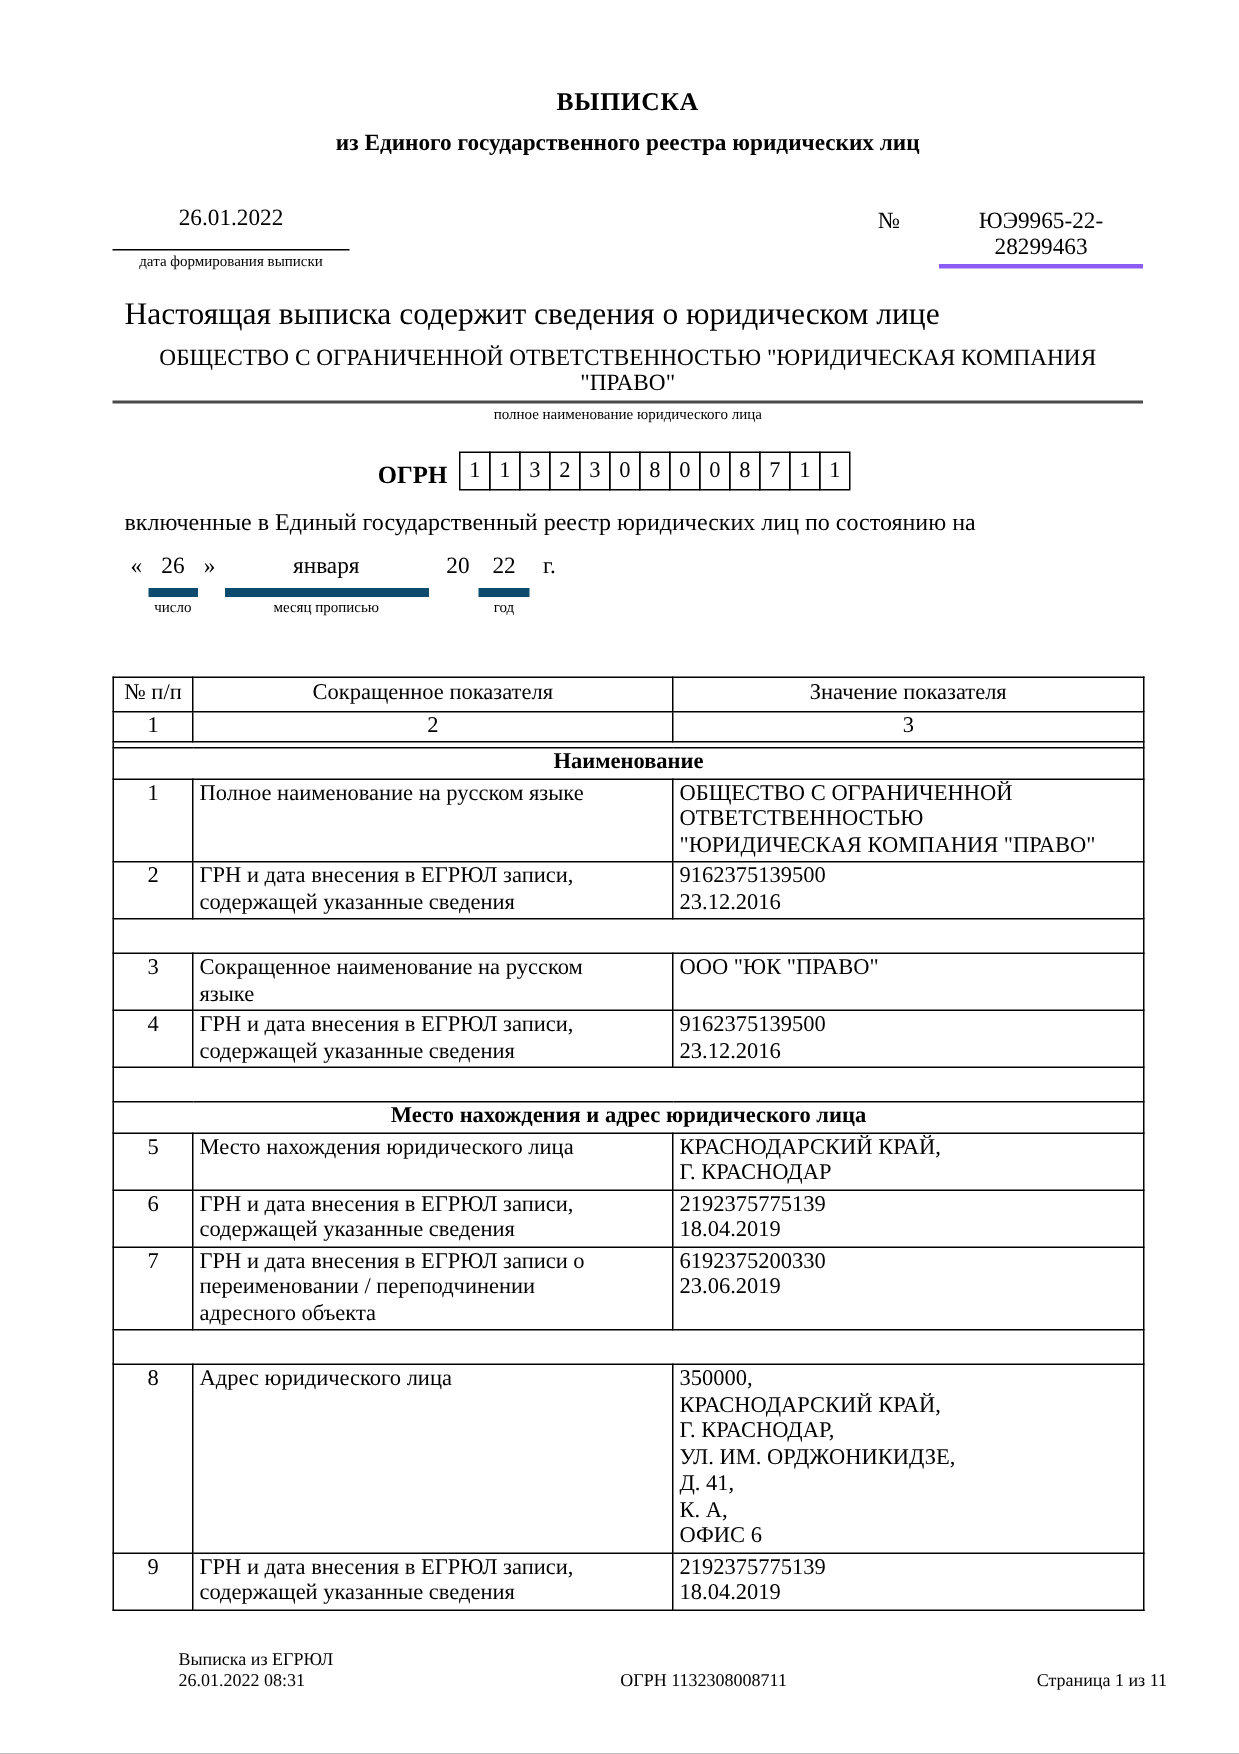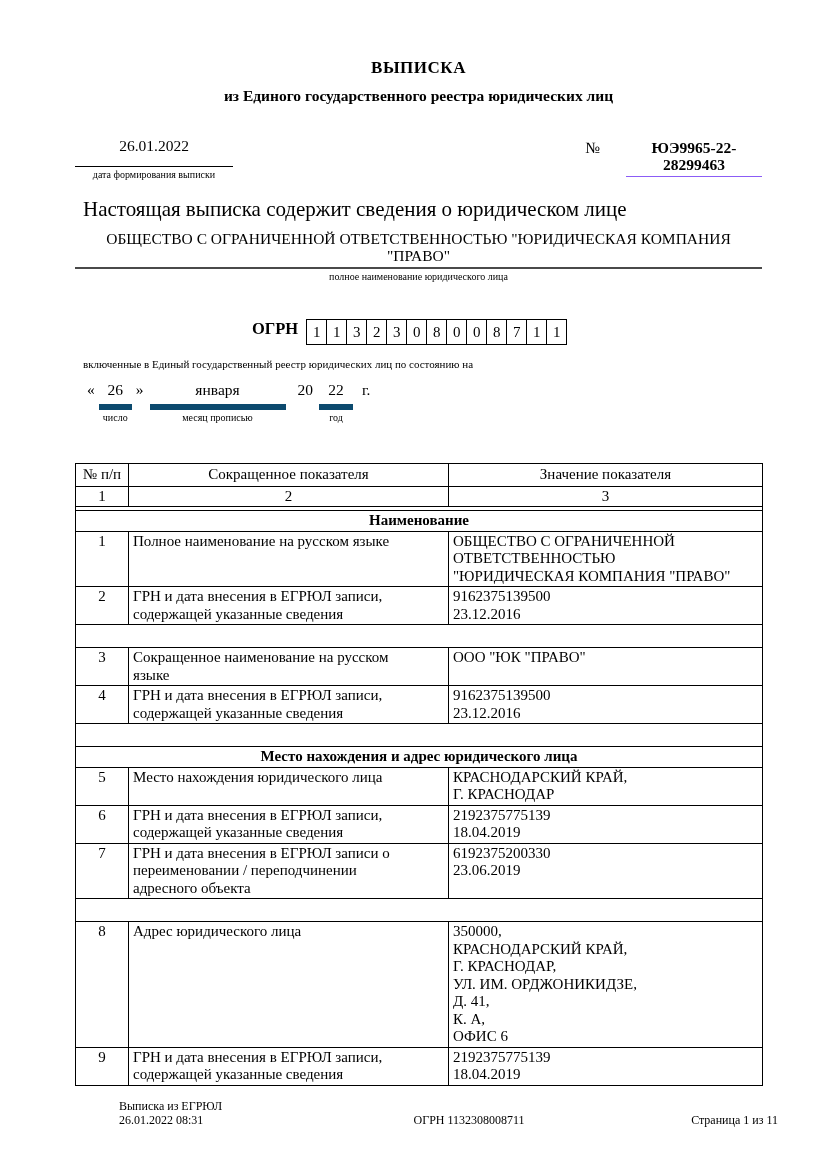--- a/index.html
+++ b/index.html
@@ -11,35 +11,35 @@
   
   .title{text-align:center;font-weight:bold;font-size:17px;letter-spacing:.5px;margin:0;}
   .subtitle{text-align:center;font-weight:bold;font-size:15.5px;margin:9px 0 0;}
   .ref-row{display:flex;justify-content:space-between;margin-top:32px;}
   .date-block{width:158px;text-align:center;}
   .date-value{font-size:15.5px;padding-bottom:11px;border-bottom:1px solid #000;}
   .small-label{font-size:10px;padding-top:2px;}
   .num-block{display:flex;align-items:flex-start;}
   .num-sign{font-size:15.5px;margin-right:26px;padding-top:2px;}
   .num-value-wrap{width:136px;text-align:center;}
-  .num-value{font-size:15.5px;line-height:17px;white-space:pre-line;padding:2px 0 3px;border-bottom:1px solid #8b5cf6;font-weight:bold;}
+  .num-value{font-size:15.5px;line-height:17px;white-space:pre-line;padding:2px 0 3px;border-bottom:3px solid #8b5cf6;}
   
   .intro-line{font-size:21px;margin:17px 0 0;padding-left:8px;}
   .company-block{margin-top:9px;text-align:center;}
   .company-name{font-size:15.5px;line-height:16.5px;white-space:pre-line;}
   .company-rule{border:none;border-top:2px solid #4a4a4a;margin:3px 0 0;}
   
-  .ogrn-row{display:flex;justify-content:center;align-items:flex-start;margin-top:37px;margin-right:18px;}
+  .ogrn-row{display:flex;justify-content:center;align-items:flex-end;margin-top:19px;margin-right:18px;}
   .ogrn-label{font-weight:bold;font-size:16.5px;margin-right:8px;}
   .ogrn-boxes{display:flex;}
   .ogrn-box{width:19px;height:24px;border:1px solid #000;margin-left:-1px;
     display:flex;align-items:center;justify-content:center;font-size:15px;}
   .ogrn-box:first-child{margin-left:0;}
   
-  .included-line{font-size:11px;margin:13px 0 0;padding-left:8px;}
+  .included-line{font-size:16px;margin:13px 0 0;padding-left:8px;}
   .asof-row{display:flex;align-items:flex-start;margin-top:11px;padding-left:8px;font-size:15.5px;}
   .asof-quote{padding:0 4px;}
   .field{text-align:center;}
   .field-value{border-bottom:6px solid #0c4a6e;padding:0 6px 5px;}
   .day-field .field-value{min-width:21px;}
   .month-field{margin-left:2px;}
   .month-field .field-value{min-width:124px;}
   .century{margin-left:12px;}
   .year-field{margin-left:6px;}
   .year-field .field-value{min-width:22px;}

